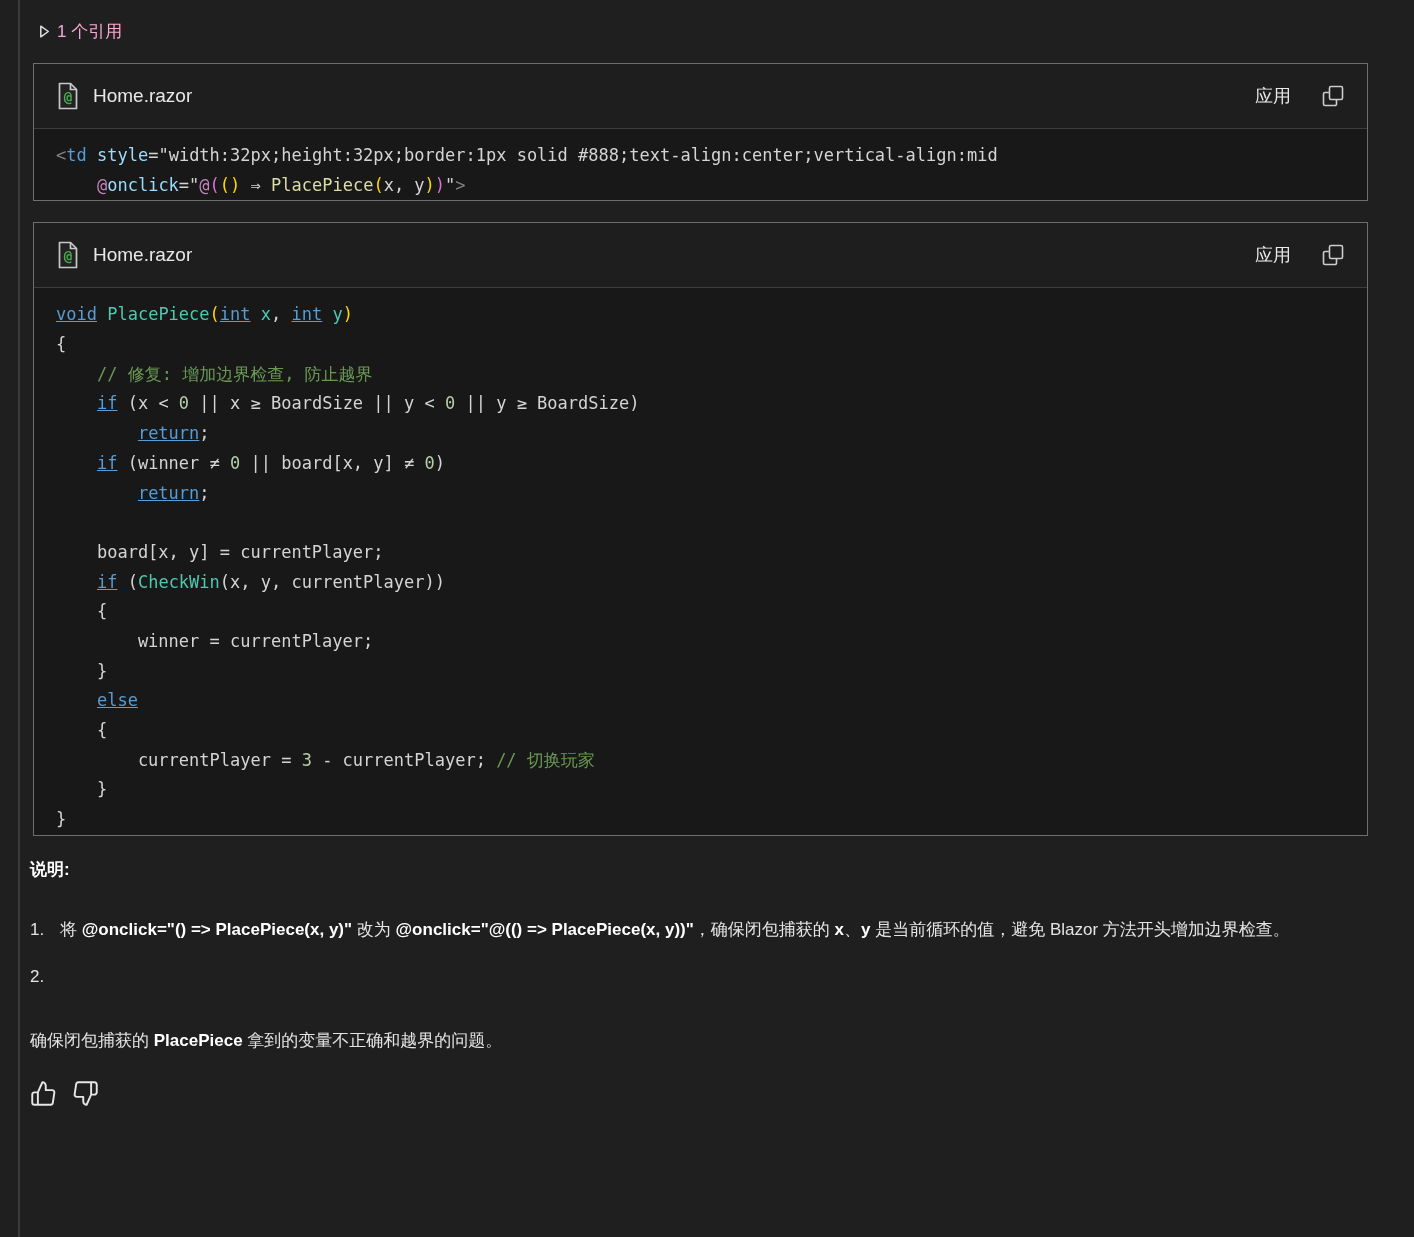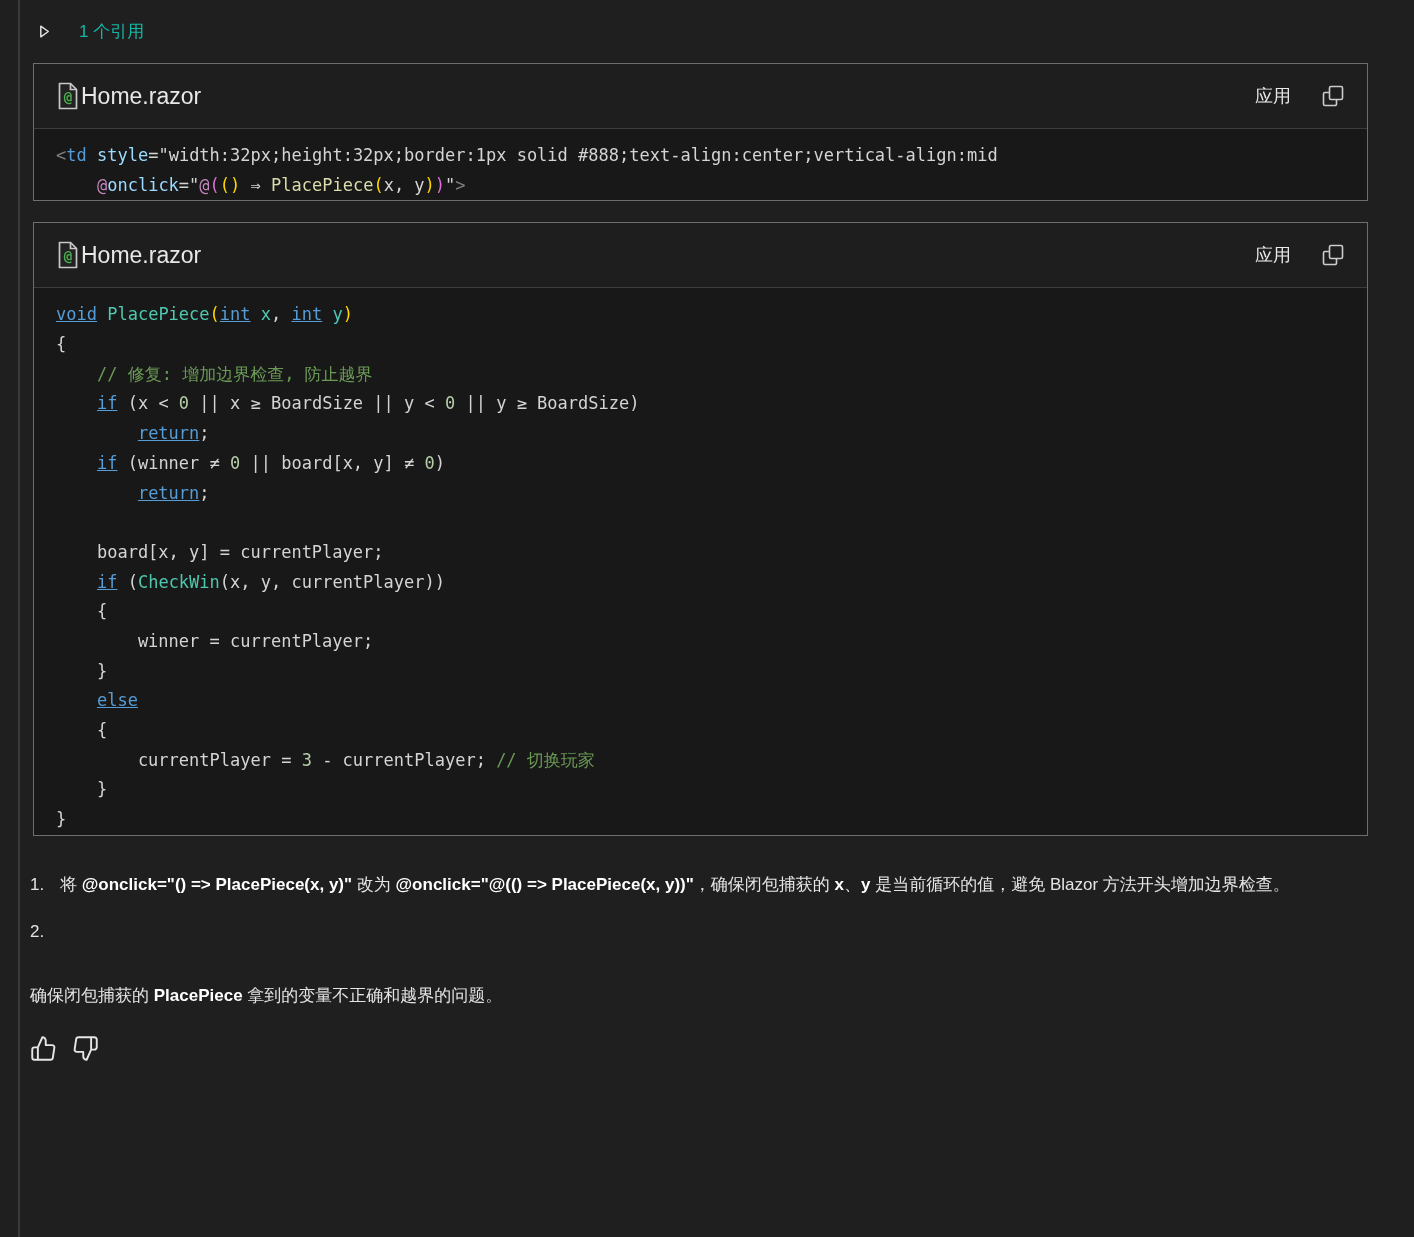--- a/index.html
+++ b/index.html
@@ -5,31 +5,31 @@
   html,body{margin:0;padding:0;background:#1f1f1f;}
   .page{position:relative;width:1414px;height:1237px;background:#1f1f1f;overflow:hidden;
         font-family:"Liberation Sans",sans-serif;color:#d4d4d4;}
   .left-rule{position:absolute;left:18px;top:0;bottom:0;width:2px;background:#3a3a3a;}
   .main{position:relative;padding:8px 46px 0 30px;}
 
   
   .header{display:flex;align-items:center;gap:13px;margin-left:3px;height:40px;}
   .avatar{width:38px;height:38px;flex:0 0 auto;}
   .title{font-size:20px;color:#f0f0f0;letter-spacing:.5px;}
-  .refs{display:flex;align-items:center;gap:29px;margin:10px 0 0 9px;height:26px;
-        font-size:17px;color:#14b8a6;cursor:pointer;background:none;border:none;padding:0;}
+  .refs{display:flex;align-items:center;gap:7px;margin:10px 0 0 9px;height:26px;
+        font-size:17px;color:#f9a8d4;cursor:pointer;background:none;border:none;padding:0;}
 
   
   .code-block{width:1335px;margin-left:3px;border:1px solid #6e6e6e;background:#181818;box-sizing:border-box;}
   .blk1{margin-top:19px;}
   .blk2{margin-top:21px;}
   .cb-header{display:flex;align-items:center;height:64px;padding:0 22px;background:#1e1e1e;
              border-bottom:1px solid #3d3d3d;}
   .file-icon{width:24px;height:28px;flex:0 0 auto;}
-  .file-name{font-size:23px;color:#e8e8e8;margin-left:1px;}
+  .file-name{font-size:19px;color:#e8e8e8;margin-left:13px;}
   .spacer{flex:1;}
   .apply{font-family:"Liberation Sans",sans-serif;font-size:18px;color:#e8e8e8;background:none;
          border:none;padding:0;margin-right:30px;cursor:pointer;}
   .copy-btn{background:none;border:none;padding:0;cursor:pointer;width:24px;height:24px;}
 
   pre.code{margin:0;padding:12px 0 0 22px;overflow:hidden;
            font-family:"DejaVu Sans Mono","Liberation Mono",monospace;font-size:17px;}
   pre.code > div{height:29.7px;line-height:29.7px;white-space:pre;}
   .pad1{padding-bottom:28px;}
   .pad2{padding-bottom:34px;}
@@ -103,20 +103,21 @@
         <button class="copy-btn">
           <svg viewBox="0 0 24 24" width="24" height="24" fill="none" stroke="#cccccc" stroke-width="1.6" stroke-linejoin="round">
             <rect x="8.5" y="2.5" width="13" height="13" rx="1.5"></rect>
             <path d="M15.5 15.5 v4.5 a1.5 1.5 0 0 1 -1.5 1.5 h-10 a1.5 1.5 0 0 1 -1.5 -1.5 v-10 a1.5 1.5 0 0 1 1.5 -1.5 h4.5"></path>
           </svg>
         </button>
       </div>
       <pre class="code pad2"><div><span class="tok-kw">void</span><span class="tok-plain"> </span><span class="tok-meth">PlacePiece</span><span class="tok-gold">(</span><span class="tok-kw">int</span><span class="tok-plain"> </span><span class="tok-meth">x</span><span class="tok-plain">, </span><span class="tok-kw">int</span><span class="tok-plain"> </span><span class="tok-meth">y</span><span class="tok-gold">)</span></div><div><span class="tok-plain">{</span></div><div><span class="tok-plain">    </span><span class="tok-comment">// 修复: 增加边界检查, 防止越界</span></div><div><span class="tok-plain">    </span><span class="tok-kw">if</span><span class="tok-plain"> (x &lt; </span><span class="tok-num">0</span><span class="tok-plain"> || x ≥ BoardSize || y &lt; </span><span class="tok-num">0</span><span class="tok-plain"> || y ≥ BoardSize)</span></div><div><span class="tok-plain">        </span><span class="tok-kw">return</span><span class="tok-plain">;</span></div><div><span class="tok-plain">    </span><span class="tok-kw">if</span><span class="tok-plain"> (winner ≠ </span><span class="tok-num">0</span><span class="tok-plain"> || board[x, y] ≠ </span><span class="tok-num">0</span><span class="tok-plain">)</span></div><div><span class="tok-plain">        </span><span class="tok-kw">return</span><span class="tok-plain">;</span></div><div><span class="tok-plain"></span></div><div><span class="tok-plain">    board[x, y] = currentPlayer;</span></div><div><span class="tok-plain">    </span><span class="tok-kw">if</span><span class="tok-plain"> (</span><span class="tok-meth">CheckWin</span><span class="tok-plain">(x, y, currentPlayer))</span></div><div><span class="tok-plain">    {</span></div><div><span class="tok-plain">        winner = currentPlayer;</span></div><div><span class="tok-plain">    }</span></div><div><span class="tok-plain">    </span><span class="tok-kw">else</span></div><div><span class="tok-plain">    {</span></div><div><span class="tok-plain">        currentPlayer = </span><span class="tok-num">3</span><span class="tok-plain"> - currentPlayer; </span><span class="tok-comment">// 切换玩家</span></div><div><span class="tok-plain">    }</span></div><div><span class="tok-plain">}</span></div></pre>
     </div>
 
+    <div class="exp-heading">说明:</div>
 
     <div class="li">
       <span class="num">1.</span>
       <span class="li-content"><span>将 </span><strong>@onclick="() =&gt; PlacePiece(x, y)"</strong><span> 改为 </span><strong>@onclick="@(() =&gt; PlacePiece(x, y))"</strong><span>，确保闭包捕获的 </span><strong>x</strong><span>、</span><strong>y</strong><span> 是当前循环的值，避免 Blazor 方法开头增加边界检查。</span></span>
     </div>
     <div class="li">
       <span class="num">2.</span>
     </div>
 
     <div class="para"><span>确保闭包捕获的 </span><strong>PlacePiece</strong><span> 拿到的变量不正确和越界的问题。</span></div>

